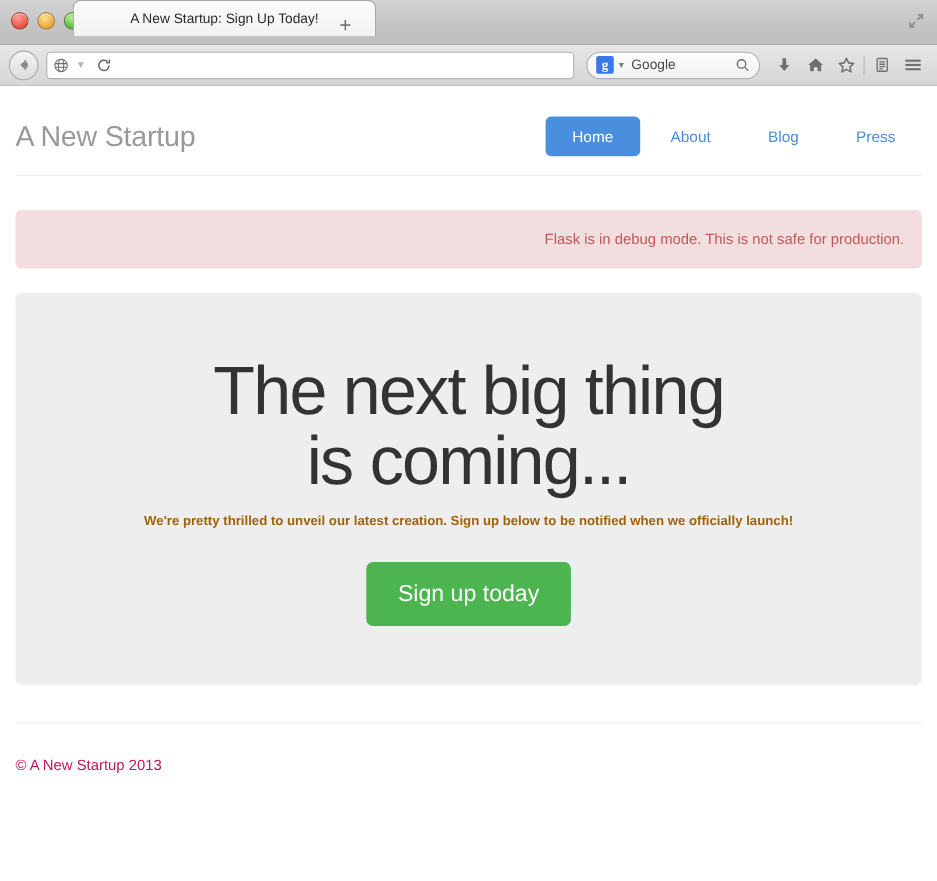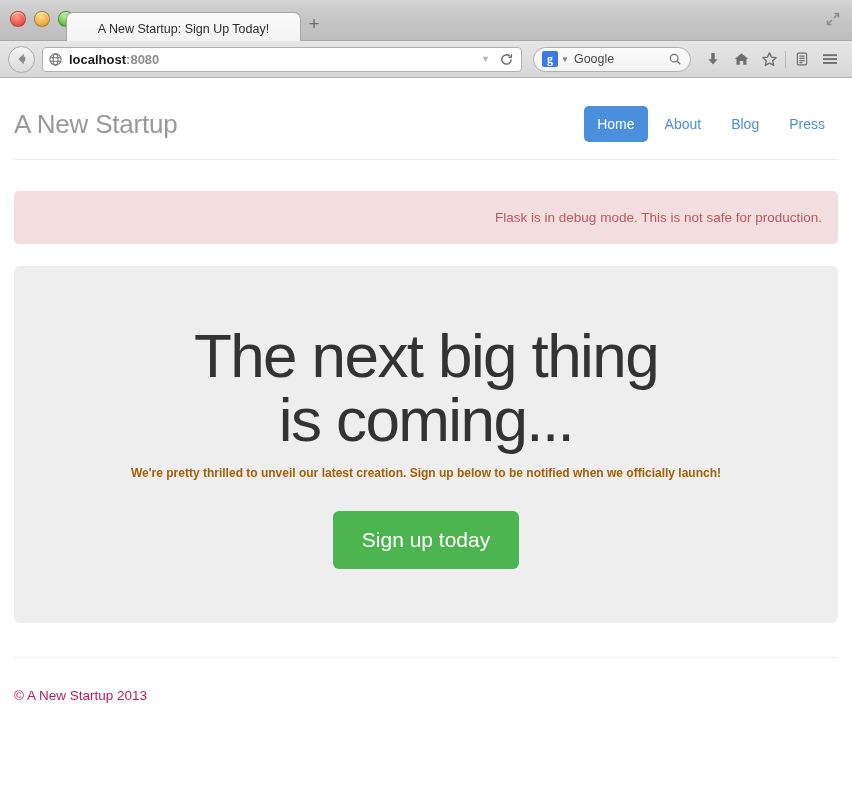--- a/index.html
+++ b/index.html
@@ -44,22 +44,22 @@
     border: 1px solid rgba(0,0,0,0.30);
     box-shadow: inset 0 1px 1px rgba(255,255,255,0.75);
   }
   .light.red    { background: radial-gradient(circle at 40% 30%, #ff9d93, #e8503f 70%); }
   .light.yellow { background: radial-gradient(circle at 40% 30%, #ffe08a, #e8a73a 70%); }
   .light.green  { background: radial-gradient(circle at 40% 30%, #b9ee92, #58b83c 70%); }
 
   .tab {
     position: absolute;
     left: 66px;
-    top: 12px;
-    width: 235px;
+    top: 0;
+    width: 276px;
     height: 33px;
     background: linear-gradient(to bottom, #fbfbfb, #f2f2f2);
     border: 1px solid #a5a5a5;
     border-bottom: none;
     border-radius: 7px 7px 0 0;
     box-sizing: border-box;
     display: flex;
     align-items: center;
     justify-content: center;
   }
@@ -249,21 +249,21 @@
     letter-spacing: -0.2px;
   }
   .nav {
     display: flex;
     align-items: center;
     gap: 4px;
   }
   .nav-link {
     font-size: 14px;
     color: #4a8fdd;
-    padding: 10px 13px;
+    padding: 10px 24px;
     border-radius: 5px;
     text-decoration: none;
     white-space: nowrap;
   }
   .nav-link.active {
     background: #4a8fdd;
     color: #ffffff;
   }
 
   .alert {
@@ -357,21 +357,20 @@
     </div>
 
     <div class="urlbar">
       <span class="globe-icon">
         <svg width="15" height="15" viewBox="0 0 16 16" fill="none" stroke="#6f6f6f" stroke-width="1.1">
           <circle cx="8" cy="8" r="6"></circle>
           <ellipse cx="8" cy="8" rx="2.6" ry="6"></ellipse>
           <path d="M2.3 6.2h11.4M2.3 9.8h11.4"></path>
         </svg>
       </span>
-      <span class="url-text"><span>localhost</span><span class="port">:8080</span></span>
       <span class="url-caret">▼</span>
       <span class="reload-icon">
         <svg width="15" height="15" viewBox="0 0 16 16" fill="none" stroke="currentColor" stroke-width="1.4">
           <path d="M13 8a5 5 0 1 1-1.6-3.7"></path>
           <path d="M13.2 2.4v3.1h-3.1" stroke-linejoin="round"></path>
         </svg>
       </span>
     </div>
 
     <div class="searchbar">

